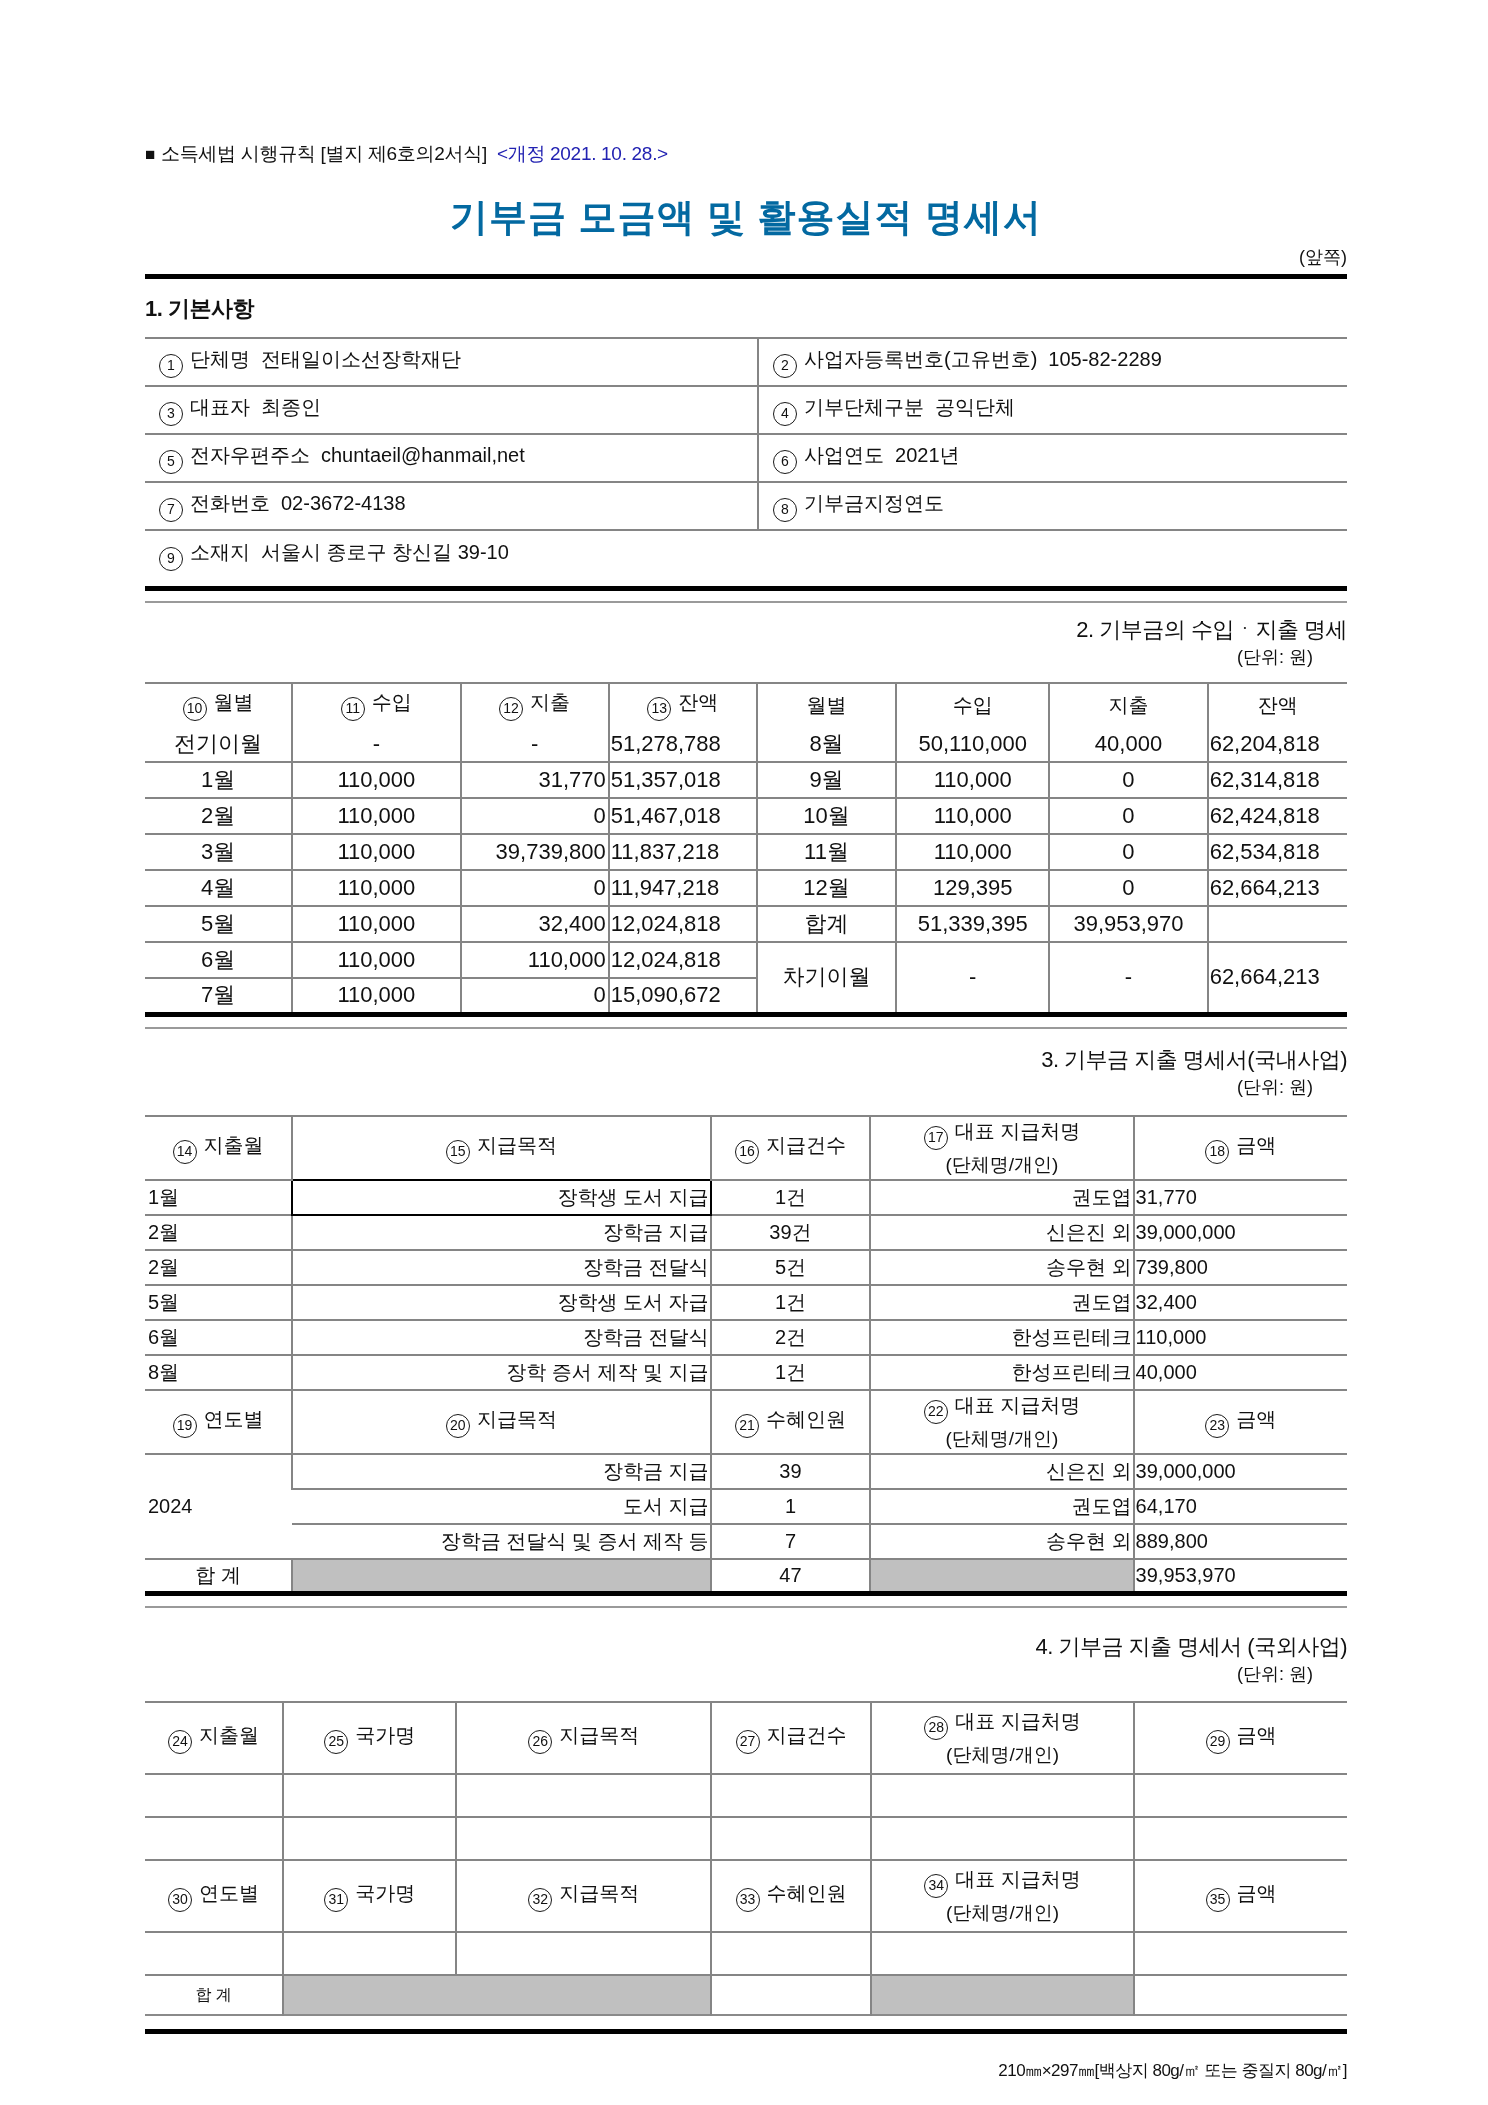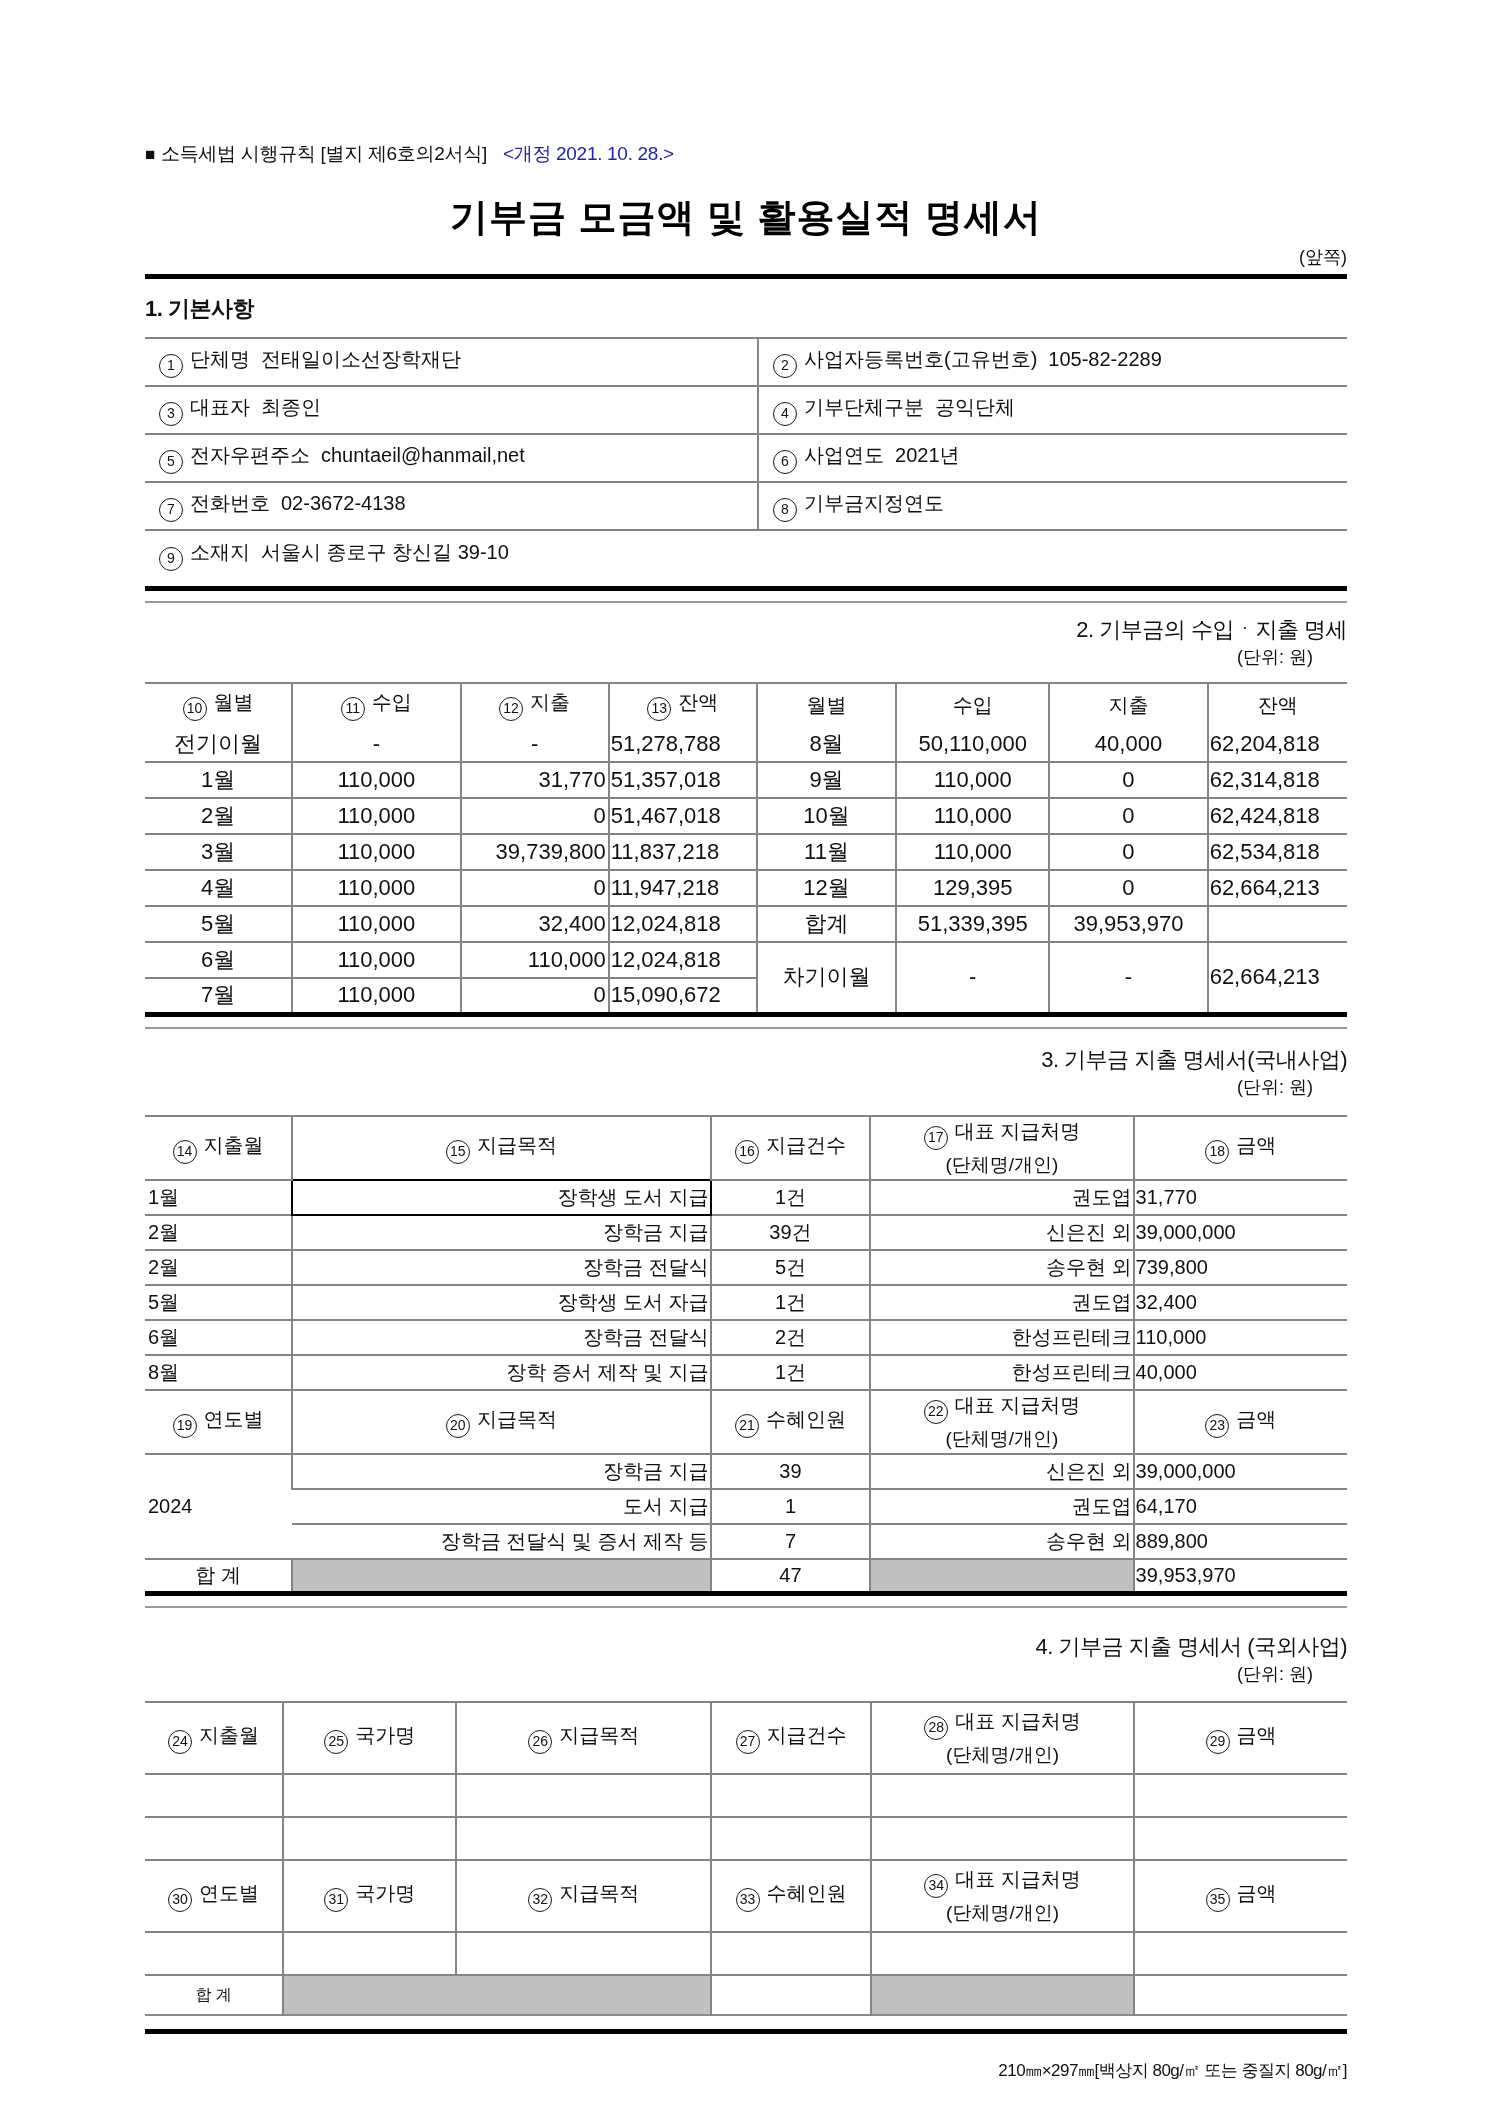--- a/index.html
+++ b/index.html
@@ -3,23 +3,23 @@
 <meta charset="utf-8">
 <style>
   html,body{margin:0;padding:0;background:#ffffff;color:#111;
     font-family:"Liberation Sans","DejaVu Sans",sans-serif;}
   body{width:1488px;height:2105px;overflow:hidden;}
   .page{margin-left:145px;width:1202px;}
 
   
   .meta-line{margin-top:141px;font-size:19px;letter-spacing:-0.3px;}
   .meta-line .sq{font-size:17px;margin-right:6px;}
-  .meta-line .rev{color:#2222b2;margin-left:16px;}
+  .meta-line .rev{color:#2222b2;margin-left:10px;}
   .doc-title{margin:26px 0 0;font-size:38px;font-weight:800;text-align:center;
-    letter-spacing:1px;color:#000000;line-height:48px;}
+    letter-spacing:1px;color:#0369a1;line-height:48px;}
   .front-label{margin-top:4px;text-align:right;font-size:18px;}
   .rule-thick{height:5px;background:#000;}
   .rule-thin{height:2px;background:#9a9a9a;}
   .sec-head-row{display:flex;justify-content:space-between;align-items:flex-end;flex-direction:column;}
   .sec-head{font-size:22px;letter-spacing:-0.5px;}
   .unit{font-size:18px;padding-right:34px;}
   .footer{margin-top:25px;text-align:right;font-size:17px;letter-spacing:-0.5px;}
 
   
   .cnum{display:inline-block;box-sizing:border-box;width:24px;height:24px;

